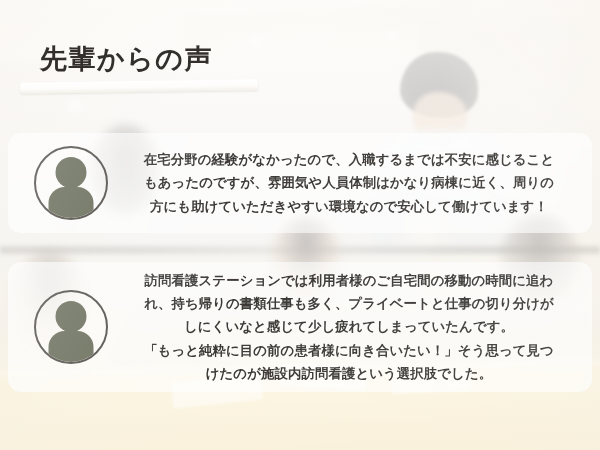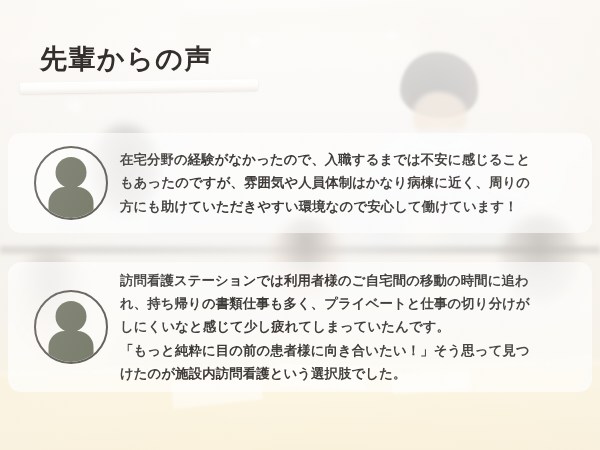--- a/index.html
+++ b/index.html
@@ -7,20 +7,21 @@
     padding: 0;
     background: #ffffff;
   }
   #slide {
     position: relative;
     width: 600px;
     height: 450px;
     overflow: hidden;
     font-family: "DejaVu Sans", "Liberation Sans", sans-serif;
     background: #f3efe9;
+    text-align: center;
   }
 
   
   .bg-layer {
     position: absolute;
     inset: 0;
     pointer-events: none;
   }
   
   .bg-base {

